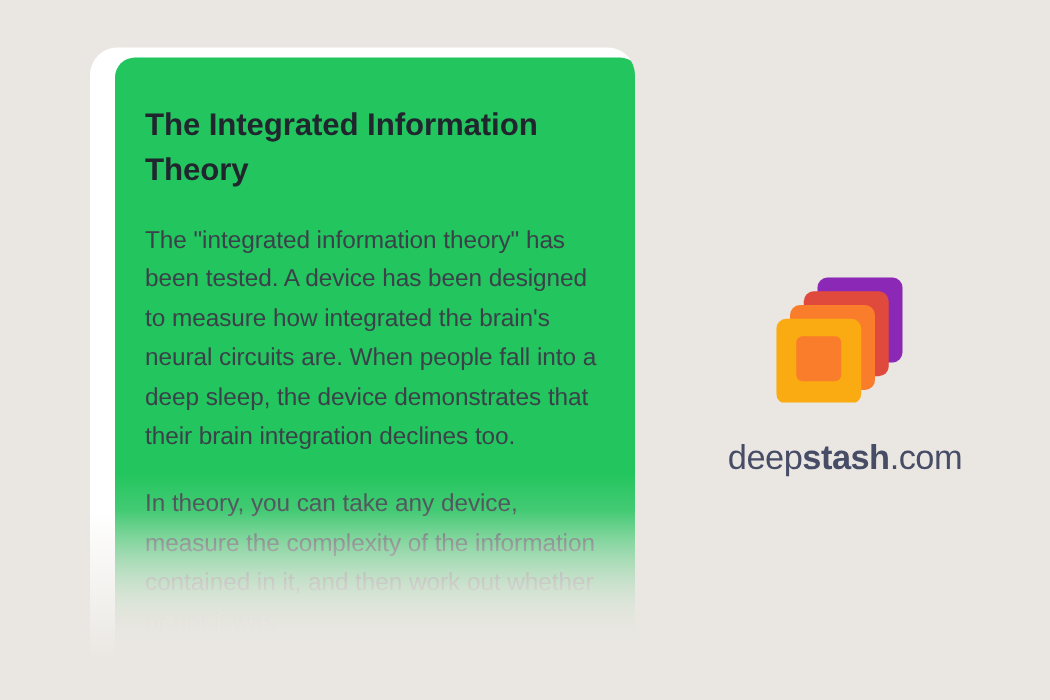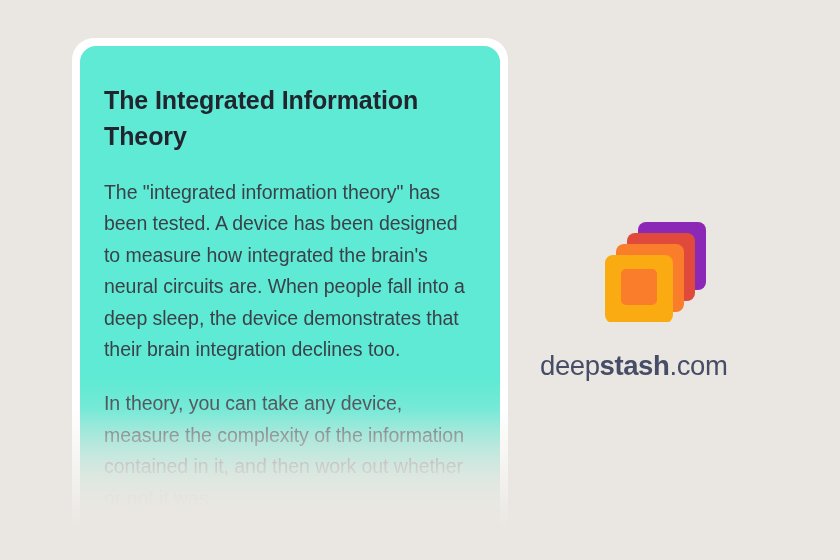--- a/index.html
+++ b/index.html
@@ -28,25 +28,25 @@
     left: 72px;
     top: 38px;
     width: 436px;
     height: 490px;
     background: #ffffff;
     border-radius: 22px 22px 0 0;
     overflow: hidden;
   }
   .card-inner {
     position: absolute;
-    left: 8px;
+    left: 20px;
     top: 8px;
     width: 420px;
     height: 482px;
-    background: #5eead4;
+    background: #22c55e;
     border-radius: 16px 16px 0 0;
     overflow: hidden;
   }
   .card-content {
     position: absolute;
     left: 0;
     top: 0;
     width: 420px;
     padding: 36px 28px 0 24px;
     box-sizing: border-box;
@@ -95,23 +95,24 @@
     background: linear-gradient(to bottom,
         rgba(234,231,226,0) 0%,
         rgba(234,231,226,0.55) 55%,
         rgba(234,231,226,1) 100%);
     pointer-events: none;
   }
 
   
   .brand {
     position: absolute;
-    left: 540px;
+    left: 556px;
     top: 218px;
     width: 240px;
+    text-align: center;
   }
 
   .logo-wrap {
     position: relative;
     width: 110px;
     height: 104px;
     margin: 0 auto;
   }
   .logo-wrap svg {
     display: block;

